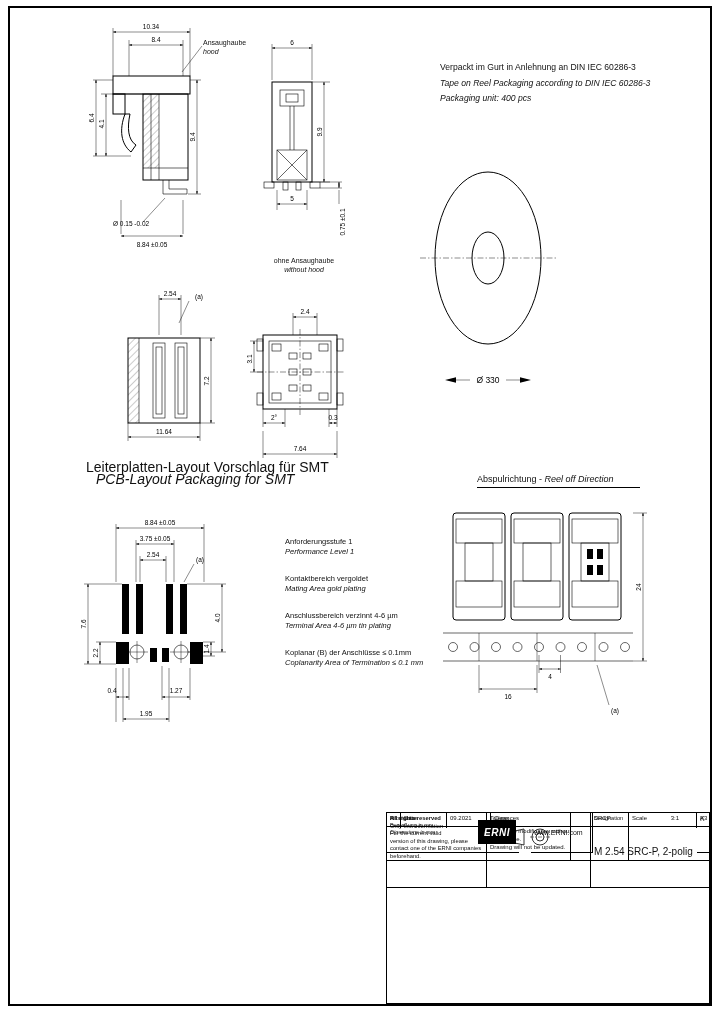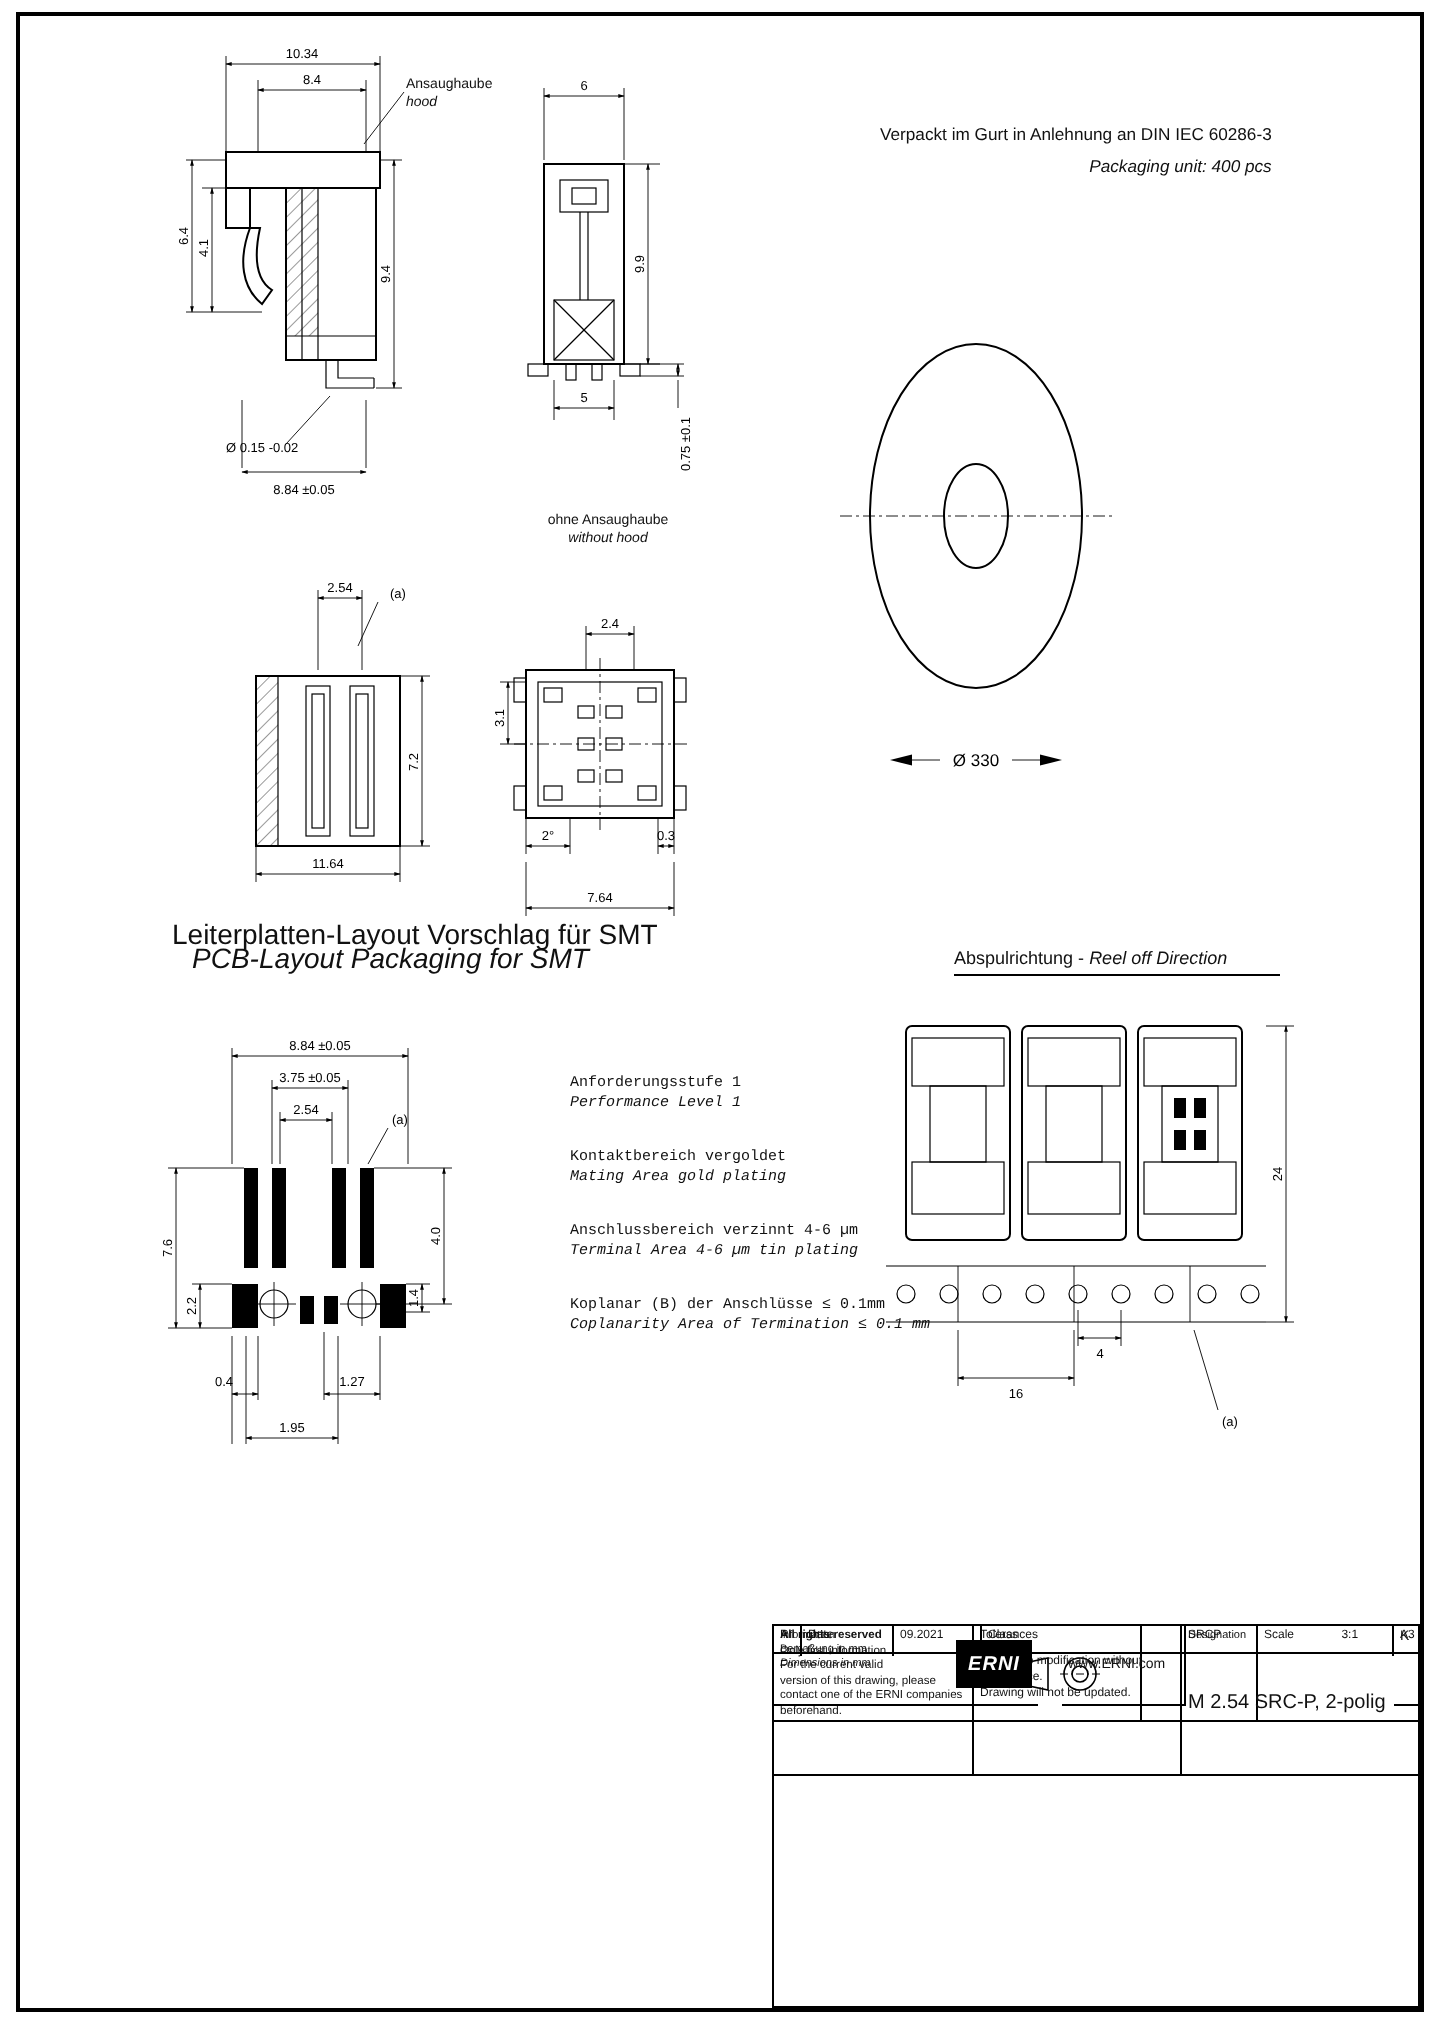--- a/index.html
+++ b/index.html
@@ -4,26 +4,26 @@
 <style>
   * { margin:0; padding:0; box-sizing:border-box; }
   html,body { background:#ddd; }
   .sheet {
     position:relative; width:720px; height:1012px; background:#fff;
     font-family:"Liberation Sans","DejaVu Sans",sans-serif; color:#111; overflow:hidden;
   }
   .frame { position:absolute; left:8px; top:6px; width:704px; height:1000px; border:2px solid #000; }
   .abs { position:absolute; }
   .it { font-style:italic; }
-  .pack { font-size:8.6px; line-height:15.5px; white-space:nowrap;text-align:right; }
+  .pack { font-size:8.6px; line-height:15.5px; white-space:nowrap; }
   .hoodlbl { font-size:7px; line-height:9px; }
   .nohood { font-size:7px; line-height:9px; text-align:center; }
   .pcbtitle { font-size:14px; line-height:12px; }
   .specs { font-size:7.5px; line-height:10px; }
-  .spec { margin-bottom:17px;font-family:Liberation Mono, monospace; }
+  .spec { margin-bottom:17px; }
   .reeloff { font-size:9px; border-bottom:1px solid #000; padding:0 26px 3px 0; white-space:nowrap; }
   
   svg text { font-family:"Liberation Sans","DejaVu Sans",sans-serif; fill:#000; }
   .ol { fill:none; stroke:#000; stroke-width:1; }
   .o2 { fill:none; stroke:#000; stroke-width:0.6; }
   .el { stroke:#000; stroke-width:0.45; fill:none; }
   .dl { stroke:#000; stroke-width:0.45; fill:none; marker-start:url(#ar); marker-end:url(#ar); }
   .cl { stroke:#000; stroke-width:0.45; fill:none; stroke-dasharray:6 2 1.5 2; }
   .blk { fill:#000; stroke:none; }
   .dt { font-size:6.5px; }
@@ -218,20 +218,21 @@
     </g>
     <text class="dt" x="60" y="11" text-anchor="middle">2.4</text>
     <text class="dt" x="7" y="56" transform="rotate(-90 7 56)" text-anchor="middle">3.1</text>
     <text class="dt" x="29" y="117" text-anchor="middle">2°</text>
     <text class="dt" x="88" y="117" text-anchor="middle">0.3</text>
     <text class="dt" x="55" y="148" text-anchor="middle">7.64</text>
   </svg>
 
   <div class="abs pack" style="left:440px;top:60px">
     <div>Verpackt im Gurt in Anlehnung an DIN IEC 60286-3</div>
+    <div class="it">Tape on Reel Packaging according to DIN IEC 60286-3</div>
     <div class="it">Packaging unit:  400 pcs</div>
   </div>
 
   <svg class="abs" style="left:418px;top:148px" width="145" height="250" viewBox="0 0 145 250">
     <g>
       <ellipse class="ol" cx="70" cy="110" rx="53" ry="86"></ellipse>
       <ellipse class="ol" cx="70" cy="110" rx="16" ry="26"></ellipse>
       <line class="cl" x1="2" y1="110" x2="138" y2="110"></line>
     </g>
     <g>

